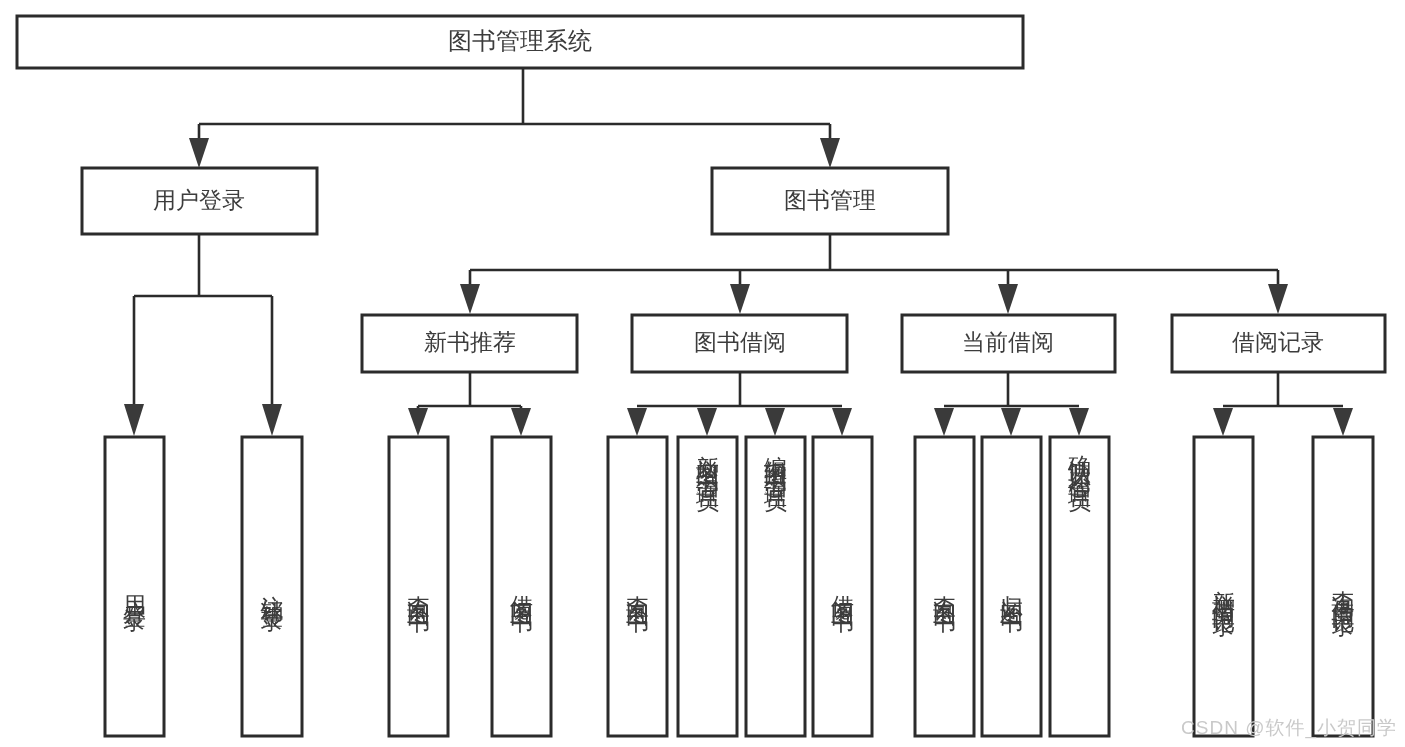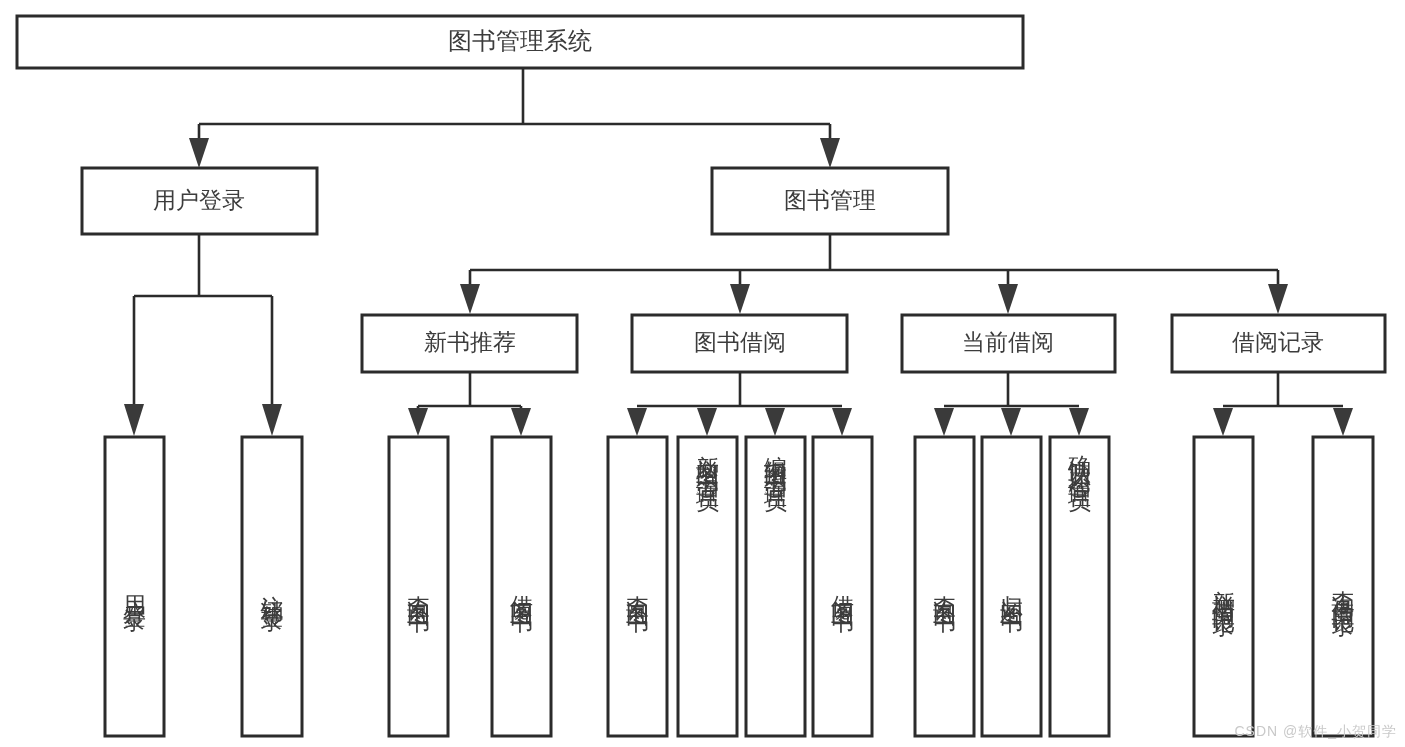--- a/index.html
+++ b/index.html
@@ -27,21 +27,21 @@
     text-orientation:upright;
     font-family:"Liberation Sans","DejaVu Sans",sans-serif;
     font-size:23px;color:#3c3c3c;
     letter-spacing:5px;
     line-height:1;
     white-space:nowrap;
   }
   #watermark{
     position:absolute;right:8px;bottom:6px;
     font-family:"Liberation Sans","DejaVu Sans",sans-serif;
-    font-size:14px;color:#c9c9c9;letter-spacing:1px;
+    font-size:19px;color:#c9c9c9;letter-spacing:1px;
     white-space:nowrap;
   }
 </style>
 </head>
 <body>
 
 <svg id="diagram" viewBox="0 0 1405 747" xmlns="http://www.w3.org/2000/svg">
   <defs></defs>
 
   <g>

